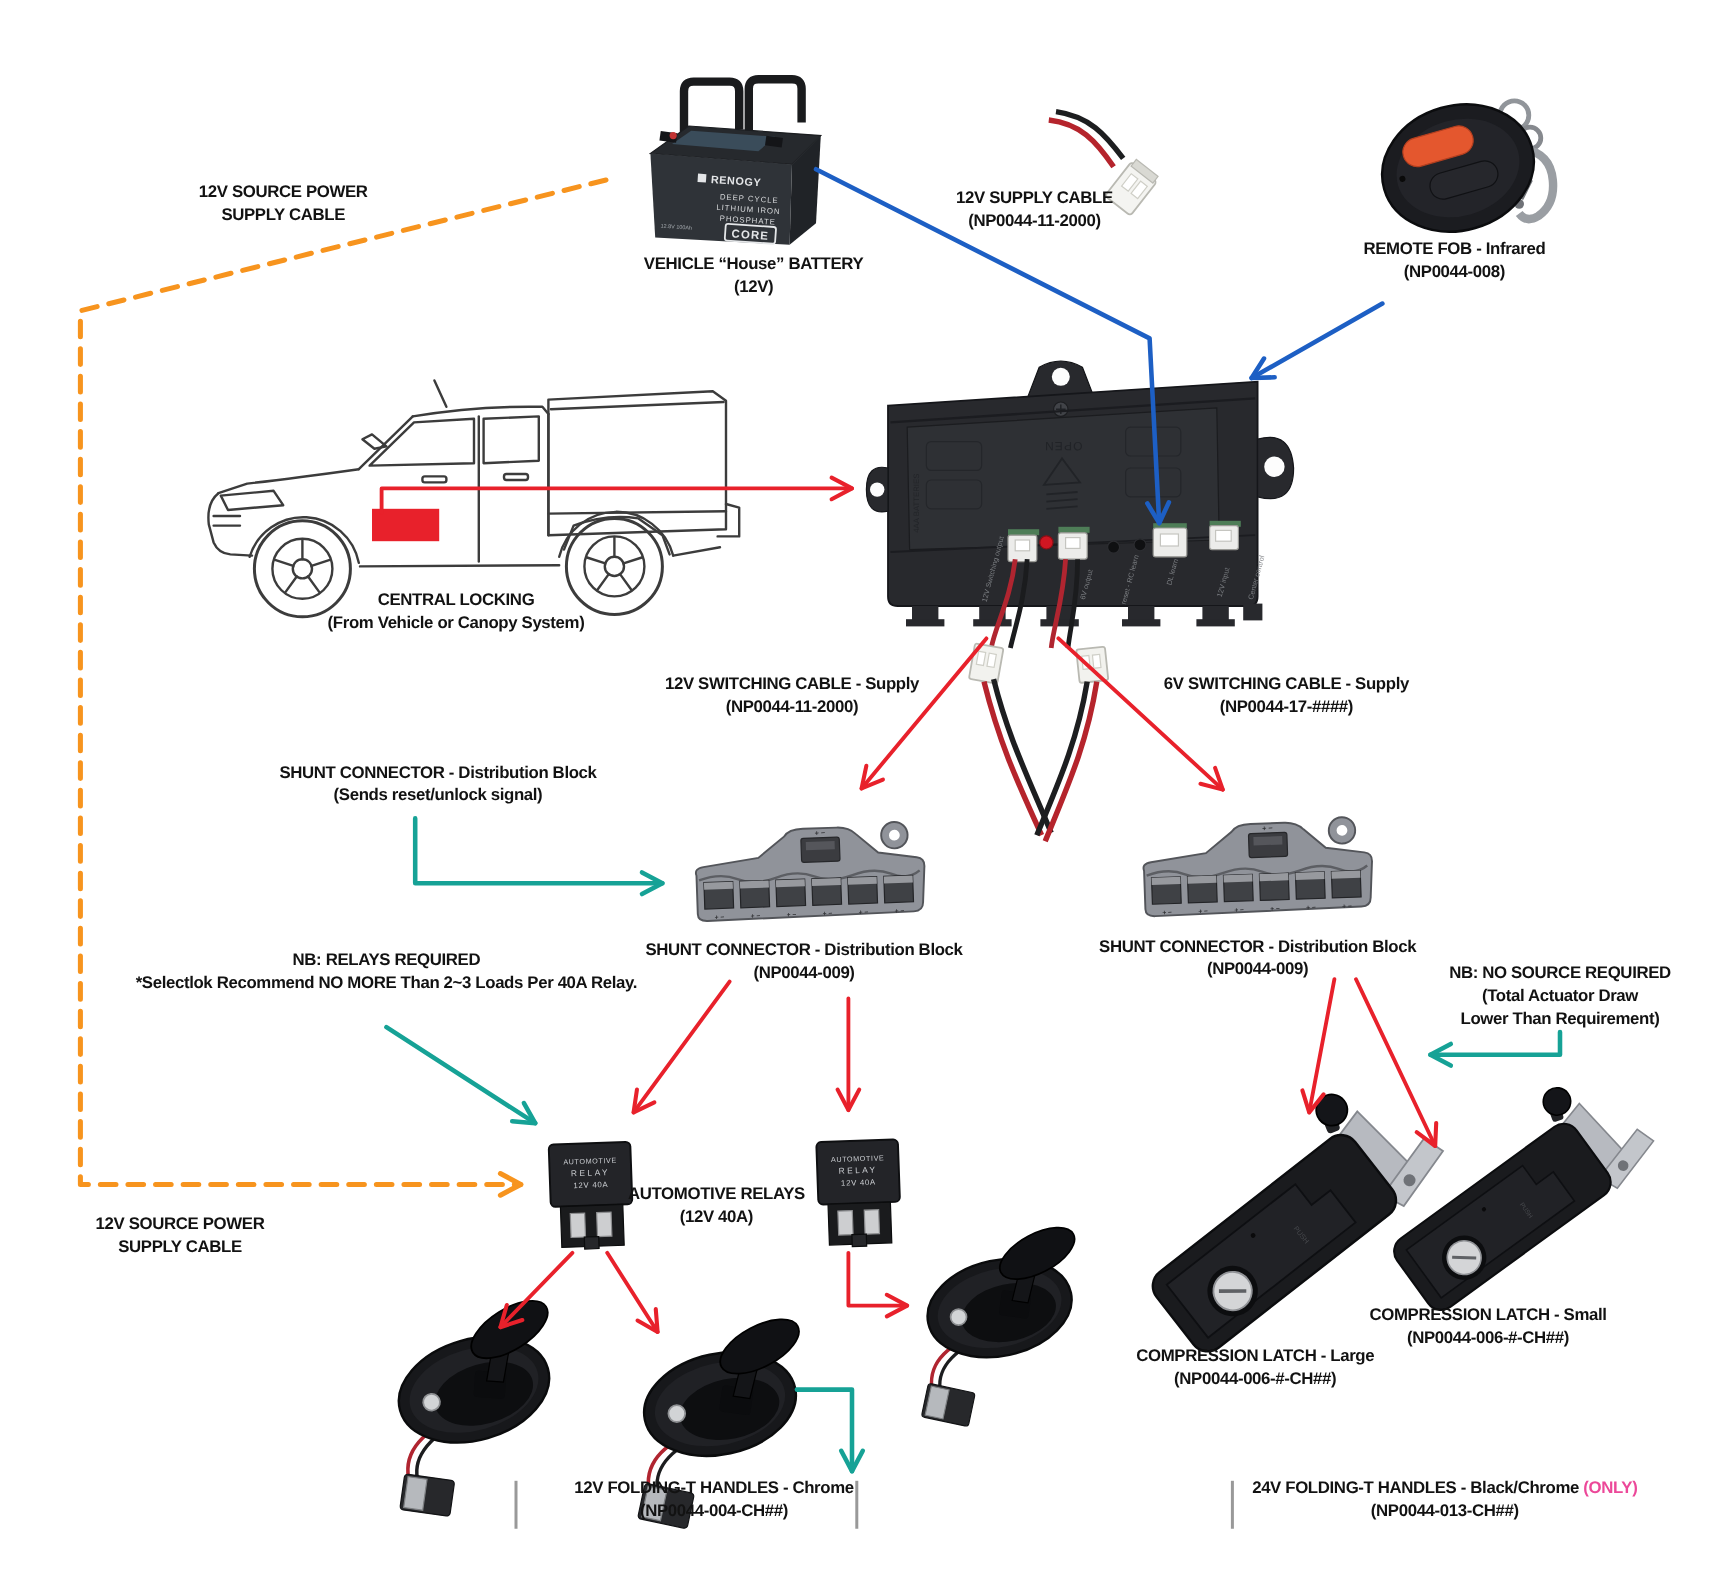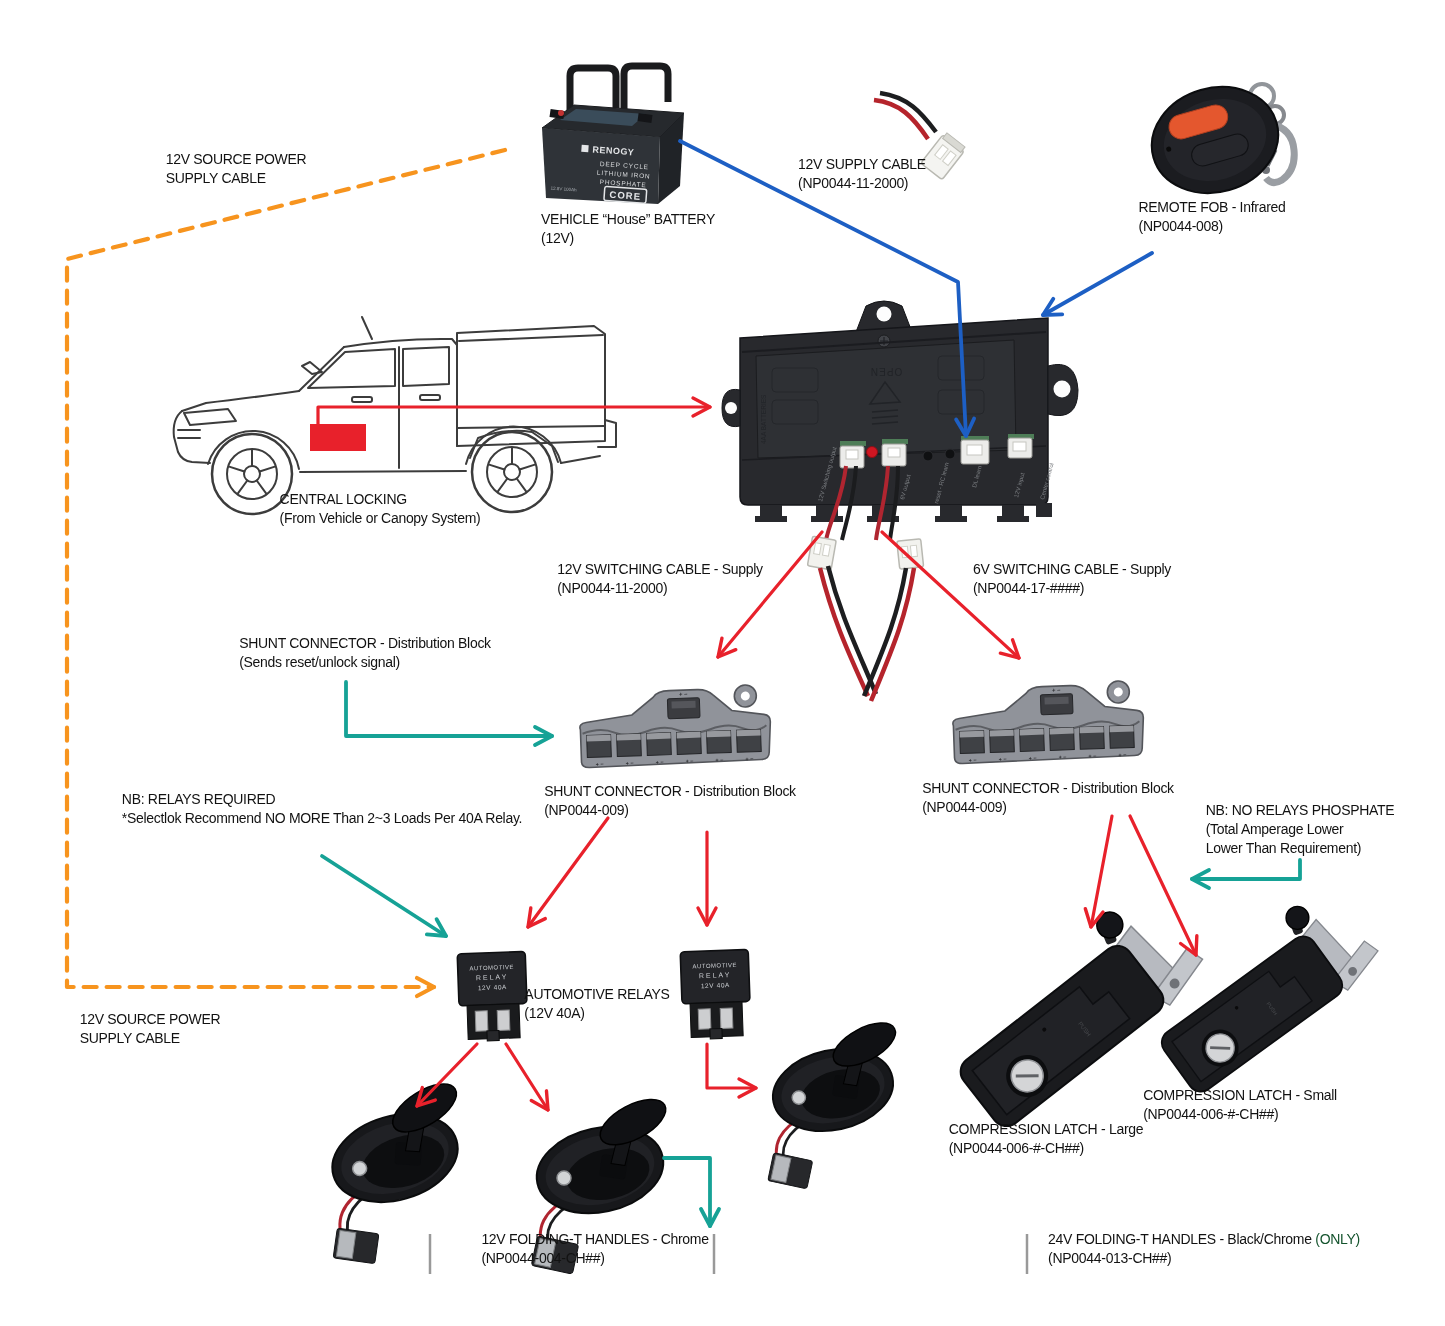--- a/index.html
+++ b/index.html
@@ -1,21 +1,21 @@
 <!DOCTYPE html>
 <html><head>
 <meta charset="utf-8">
 <style>
   html,body{margin:0;padding:0;background:#ffffff;}
   .canvas{position:relative;width:1445px;height:1326px;background:#ffffff;overflow:hidden;
           font-family:"Liberation Sans", sans-serif;}
   svg.layer{position:absolute;left:0;top:0;width:1445px;height:1326px;}
-  .lbl{position:absolute;transform:translateX(-50%);text-align:left;font-weight:normal;
+  .lbl{position:absolute;transform:translateX(-50%);text-align:center;font-weight:bold;
        font-size:14px;line-height:19px;letter-spacing:-0.3px;color:#121212;white-space:nowrap;}
-  .lbl .red{color:#14532d;}
+  .lbl .red{color:#ec4899;}
 </style>
 </head>
 <body>
 
 <div class="canvas">
 
   <svg class="layer" viewBox="0 0 1445 1326">
     <defs>
       <marker id="ah-red" markerUnits="userSpaceOnUse" markerWidth="32" markerHeight="32" refX="20" refY="12" orient="auto">
         <path d="M3,3 L20,12 L3,21" fill="none" stroke="#e8212b" stroke-width="3.4" stroke-linecap="round" stroke-linejoin="round"></path>
@@ -375,22 +375,22 @@
     <div>SHUNT CONNECTOR - Distribution Block</div>
     <div>(NP0044-009)</div>
   </div>
 
   <div class="lbl" style="left:322px;top:790px">
     <div>NB: RELAYS REQUIRED</div>
     <div>*Selectlok Recommend NO MORE Than 2~3 Loads Per 40A Relay.</div>
   </div>
 
   <div class="lbl" style="left:1300px;top:801px">
-    <div>NB: NO RELAYS PHOSPHATE</div>
-    <div>(Total Amperage Lower</div>
+    <div>NB: NO SOURCE REQUIRED</div>
+    <div>(Total Actuator Draw</div>
     <div>Lower Than Requirement)</div>
   </div>
 
   <div class="lbl" style="left:597px;top:985px">
     <div>AUTOMOTIVE RELAYS</div>
     <div>(12V 40A)</div>
   </div>
 
   <div class="lbl" style="left:150px;top:1010px">
     <div>12V SOURCE POWER</div>

